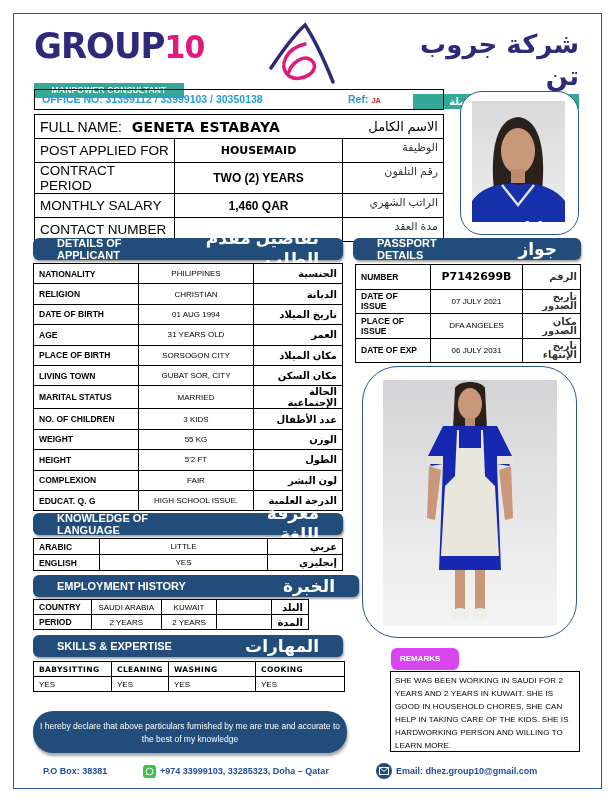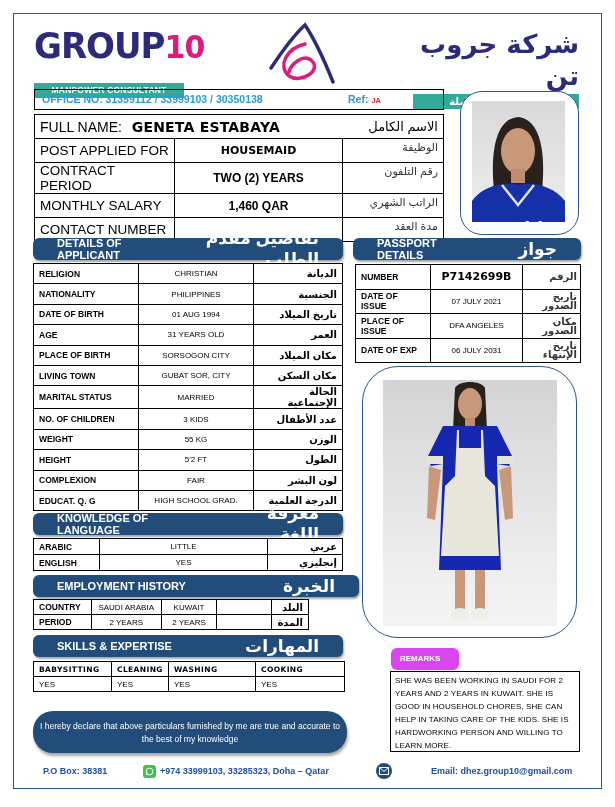--- a/index.html
+++ b/index.html
@@ -78,21 +78,21 @@
   .declare { position: absolute; left: 33px; top: 711px; width: 314px; height: 42px; background: #224d7a; color: #fff; border-radius: 20px; box-shadow: 1px 3px 3px rgba(0,0,0,0.35); font-size: 8.5px; text-align: center; padding-top: 9px; line-height: 13px; }
 
   
   .remarks-btn { position: absolute; left: 391px; top: 648px; width: 68px; height: 22px; background: #d946ef; color: #fff; border-radius: 6px; font-size: 8px; font-weight: bold; padding-left: 9px; line-height: 22px; }
   .remarks-box { position: absolute; left: 390px; top: 671px; width: 190px; height: 81px; border: 1.2px solid #000; font-size: 8px; padding: 2px 4px; line-height: 13px; letter-spacing: 0.1px; }
 
   
   .footer { position: absolute; top: 764px; font-size: 9px; font-weight: bold; color: #1f4fa0; height: 14px; line-height: 14px; display: flex; align-items: center; }
   .footer-po { left: 43px; }
   .footer-phone { left: 143px; }
-  .footer-email { left: 376px; gap: 35px; }
+  .footer-email { left: 376px; }
   .wa-icon { width: 13px; height: 13px; background: #3ec24d; border-radius: 3px; margin-right: 4px; display: inline-flex; align-items: center; justify-content: center; }
   .mail-icon { width: 16px; height: 16px; background: #224d7a; border-radius: 50%; margin-right: 4px; display: inline-flex; align-items: center; justify-content: center; }
 </style>
 </head>
 <body>
 
 <div class="page-border"></div>
 
 <div class="logo-left">
   <div class="logo-word"><span class="g">GROUP</span><span class="n">10</span></div>
@@ -160,30 +160,30 @@
   </div>
 </div>
 
 <div class="sec-head" style="left:33px; top:238px; width:310px;">
   <span>DETAILS OF APPLICANT</span>
   <span class="ar">تفاصيل مقدم الطلب</span>
 </div>
 <table class="grid details-table">
   <tbody>
       <tr>
+        <td class="lbl" style="width:105px">NATIONALITY</td>
+        <td class="val" style="width:115px">PHILIPPINES</td>
+        <td class="ar">الجنسية</td>
+      </tr>
+  <tr>
         <td class="lbl">RELIGION</td>
         <td class="val">CHRISTIAN</td>
         <td class="ar">الديانة</td>
       </tr>
   <tr>
-        <td class="lbl" style="width:105px">NATIONALITY</td>
-        <td class="val" style="width:115px">PHILIPPINES</td>
-        <td class="ar">الجنسية</td>
-      </tr>
-  <tr>
         <td class="lbl">DATE OF BIRTH</td>
         <td class="val">01 AUG 1994</td>
         <td class="ar">تاريخ الميلاد</td>
       </tr>
   <tr>
         <td class="lbl">AGE</td>
         <td class="val">31 YEARS OLD</td>
         <td class="ar">العمر</td>
       </tr>
   <tr>
@@ -216,21 +216,21 @@
         <td class="val">5'2 FT</td>
         <td class="ar">الطول</td>
       </tr>
   <tr>
         <td class="lbl">COMPLEXION</td>
         <td class="val">FAIR</td>
         <td class="ar">لون البشر</td>
       </tr>
   <tr>
         <td class="lbl">EDUCAT. Q. G</td>
-        <td class="val">HIGH SCHOOL GRAD.</td>
+        <td class="val">HIGH SCHOOL ISSUE.</td>
         <td class="ar">الدرجة العلمية</td>
       </tr>
 </tbody>
   </table>
 
 <div class="sec-head" style="left:353px; top:238px; width:228px;">
   <span>PASSPORT DETAILS</span>
   <span class="ar">بيانات جواز السفر</span>
 </div>
 <table class="grid passport-table">

